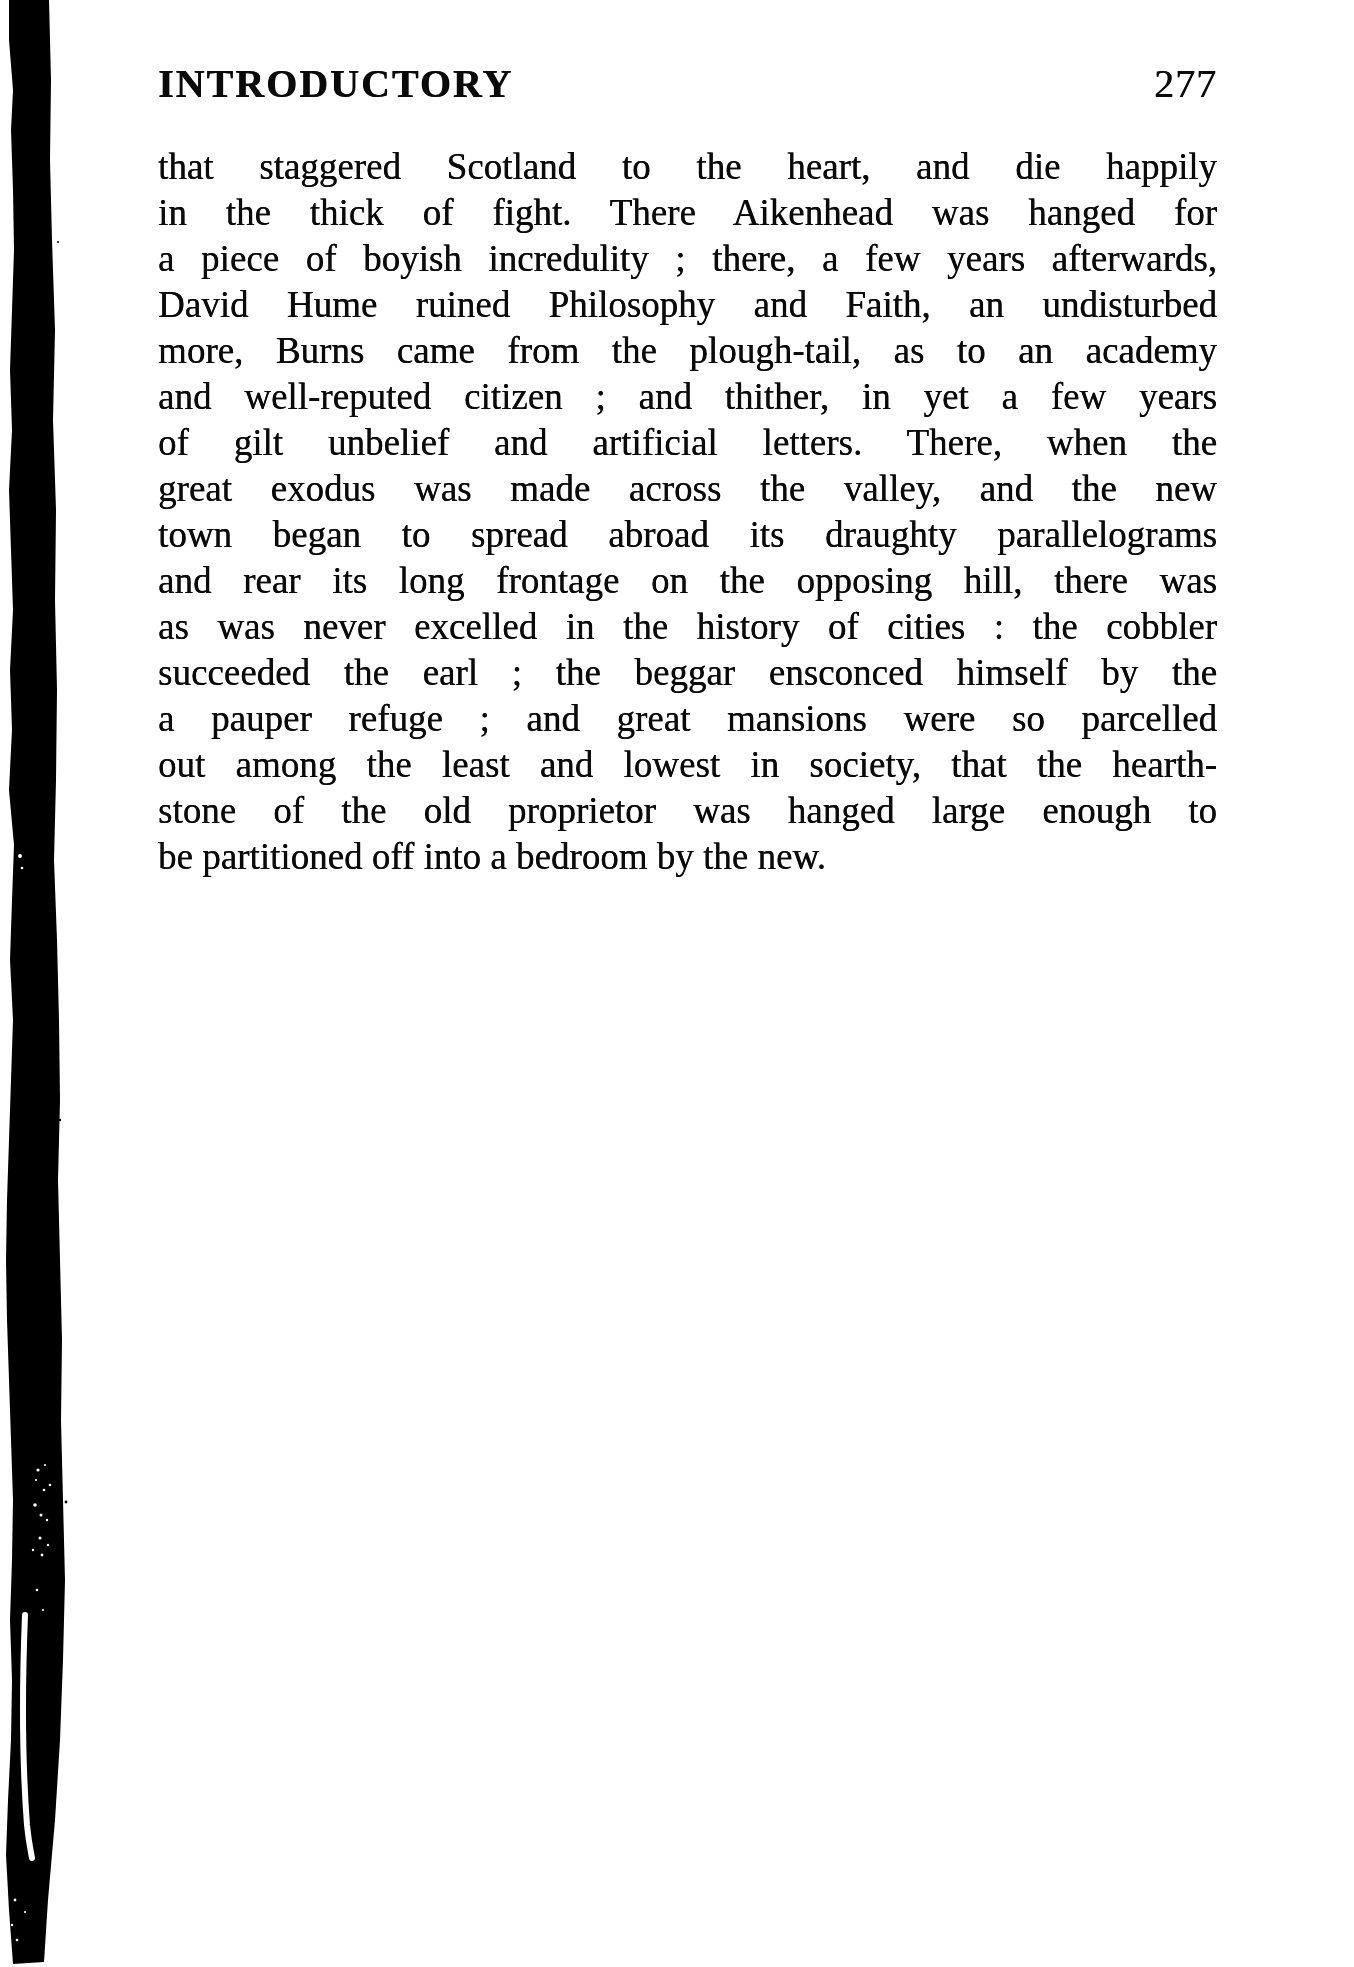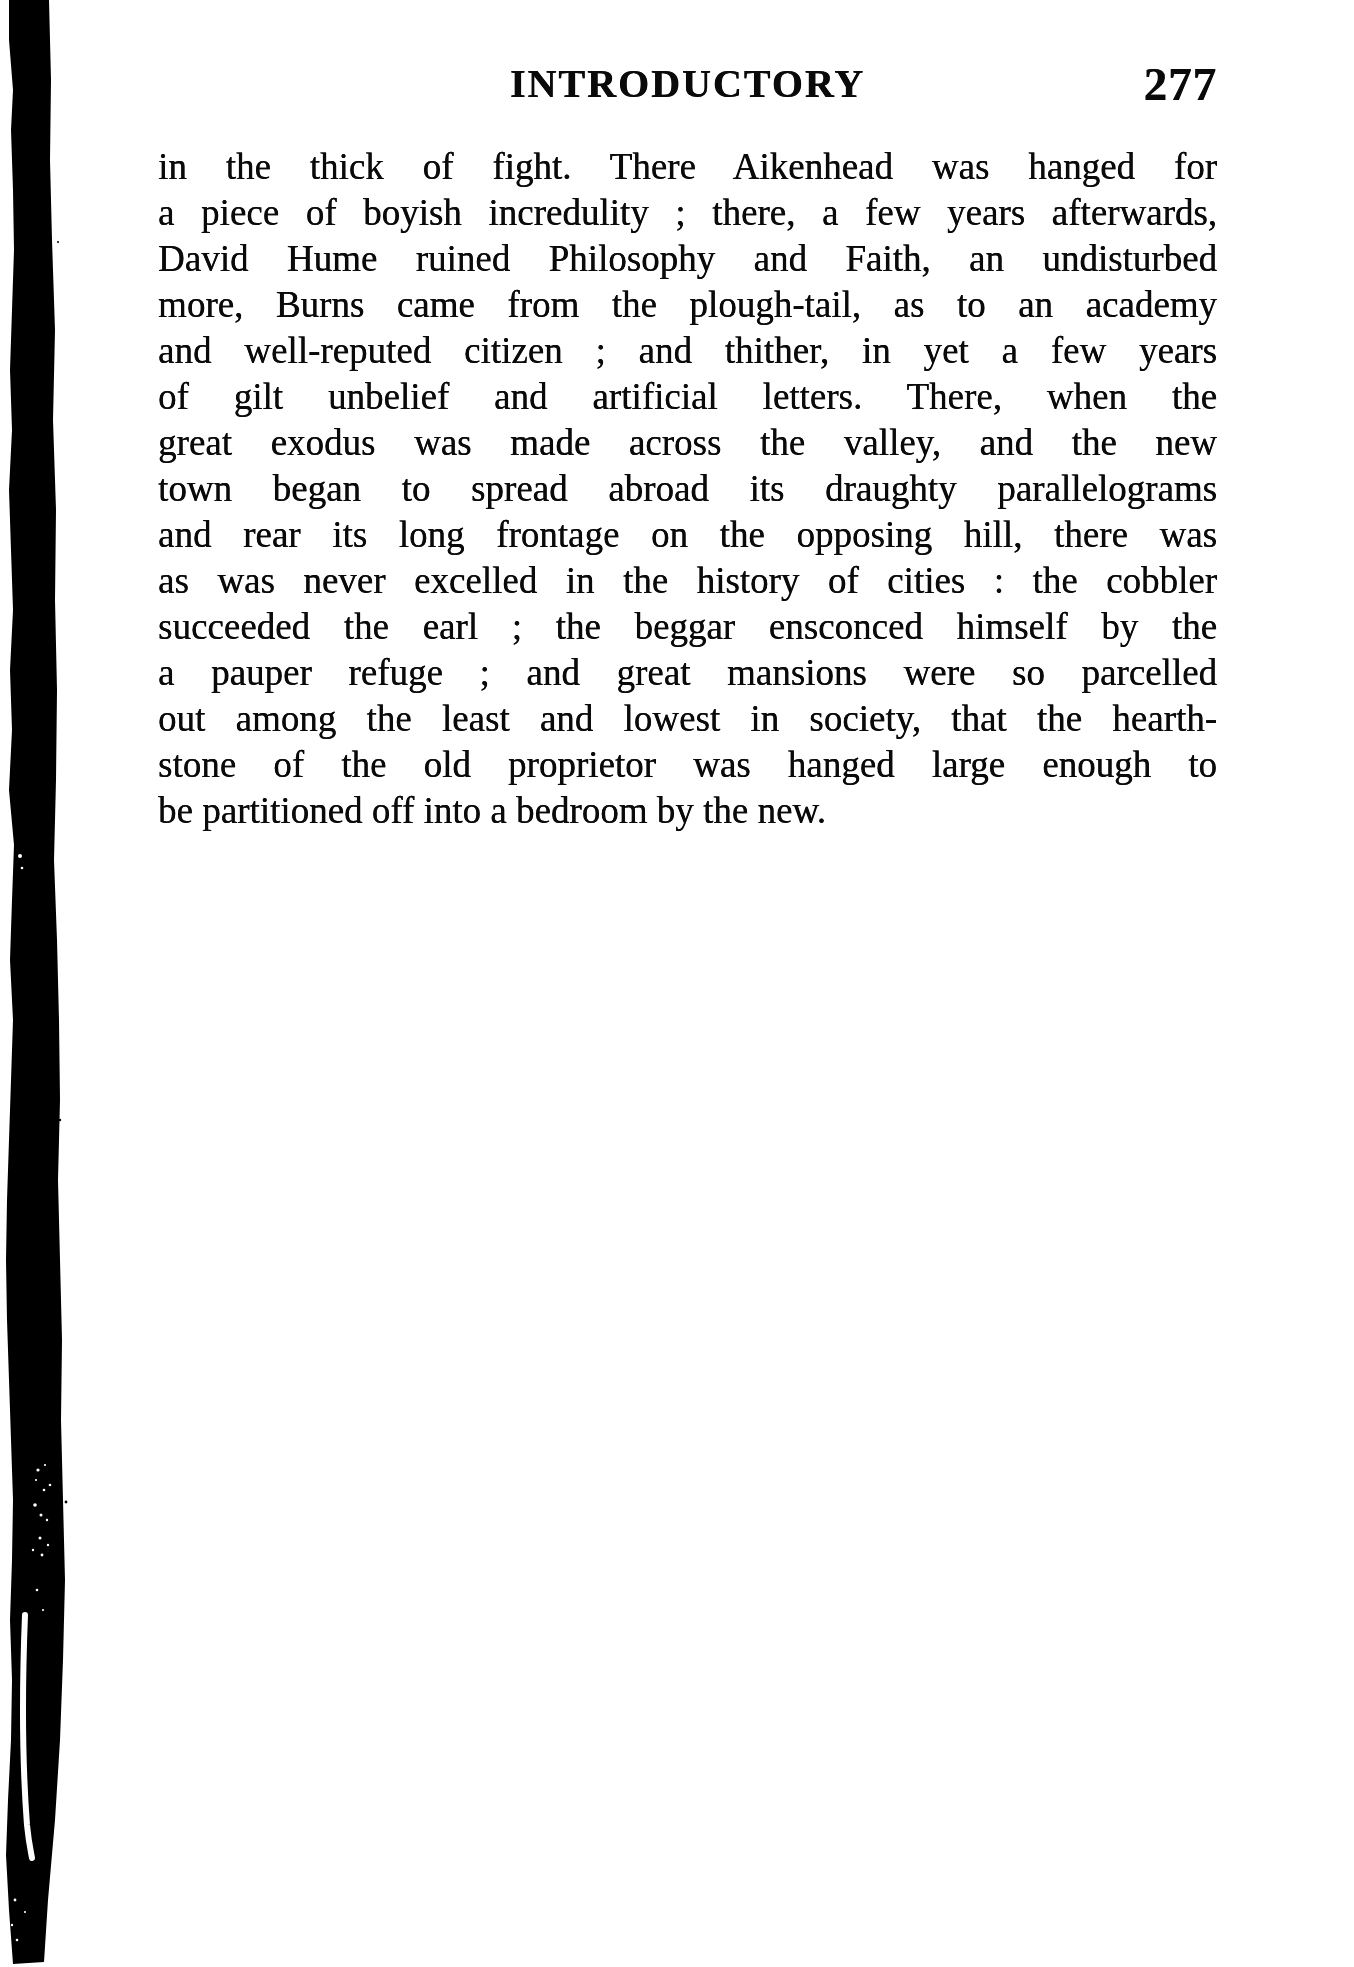--- a/index.html
+++ b/index.html
@@ -27,35 +27,34 @@
     position: absolute;
     left: 158px;
     top: 58px;
     width: 1059px;
     height: 52px;
   }
   .header-title {
     position: absolute;
     left: 0;
     right: 0;
-    text-align: center;
     font-size: 40px;
     line-height: 52px;
     font-weight: 700;
     letter-spacing: 2px;
     color: #0a0a0a;
     text-shadow: 0.4px 0 0 #0a0a0a;
   }
   .page-number {
     position: absolute;
     right: 0;
     top: 0;
-    font-size: 47px;
+    font-size: 40px;
     line-height: 52px;
-    font-weight: 700;
+    font-weight: 400;
     letter-spacing: 1px;
     color: #0a0a0a;
     text-shadow: 0.4px 0 0 #0a0a0a;
   }
   .textblock {
     position: absolute;
     left: 158px;
     top: 144px;
     width: 1059px;
     color: #0a0a0a;
@@ -117,20 +116,21 @@
     <circle cx="66" cy="1502" r="1.4" fill="#000000"></circle>
     <circle cx="58" cy="242" r="1.0" fill="#000000"></circle>
   </svg>
 
   <div class="header">
     <div class="header-title">INTRODUCTORY</div>
     <div class="page-number">277</div>
   </div>
 
   <div class="textblock">
+    <div class="text-line">that staggered Scotland to the heart, and die happily</div>
     <div class="text-line">in the thick of fight. There Aikenhead was hanged for</div>
     <div class="text-line">a piece of boyish incredulity ; there, a few years afterwards,</div>
     <div class="text-line">David Hume ruined Philosophy and Faith, an undisturbed</div>
     <div class="text-line">more, Burns came from the plough-tail, as to an academy</div>
     <div class="text-line">and well-reputed citizen ; and thither, in yet a few years</div>
     <div class="text-line">of gilt unbelief and artificial letters. There, when the</div>
     <div class="text-line">great exodus was made across the valley, and the new</div>
     <div class="text-line">town began to spread abroad its draughty parallelograms</div>
     <div class="text-line">and rear its long frontage on the opposing hill, there was</div>
     <div class="text-line">as was never excelled in the history of cities : the cobbler</div>

